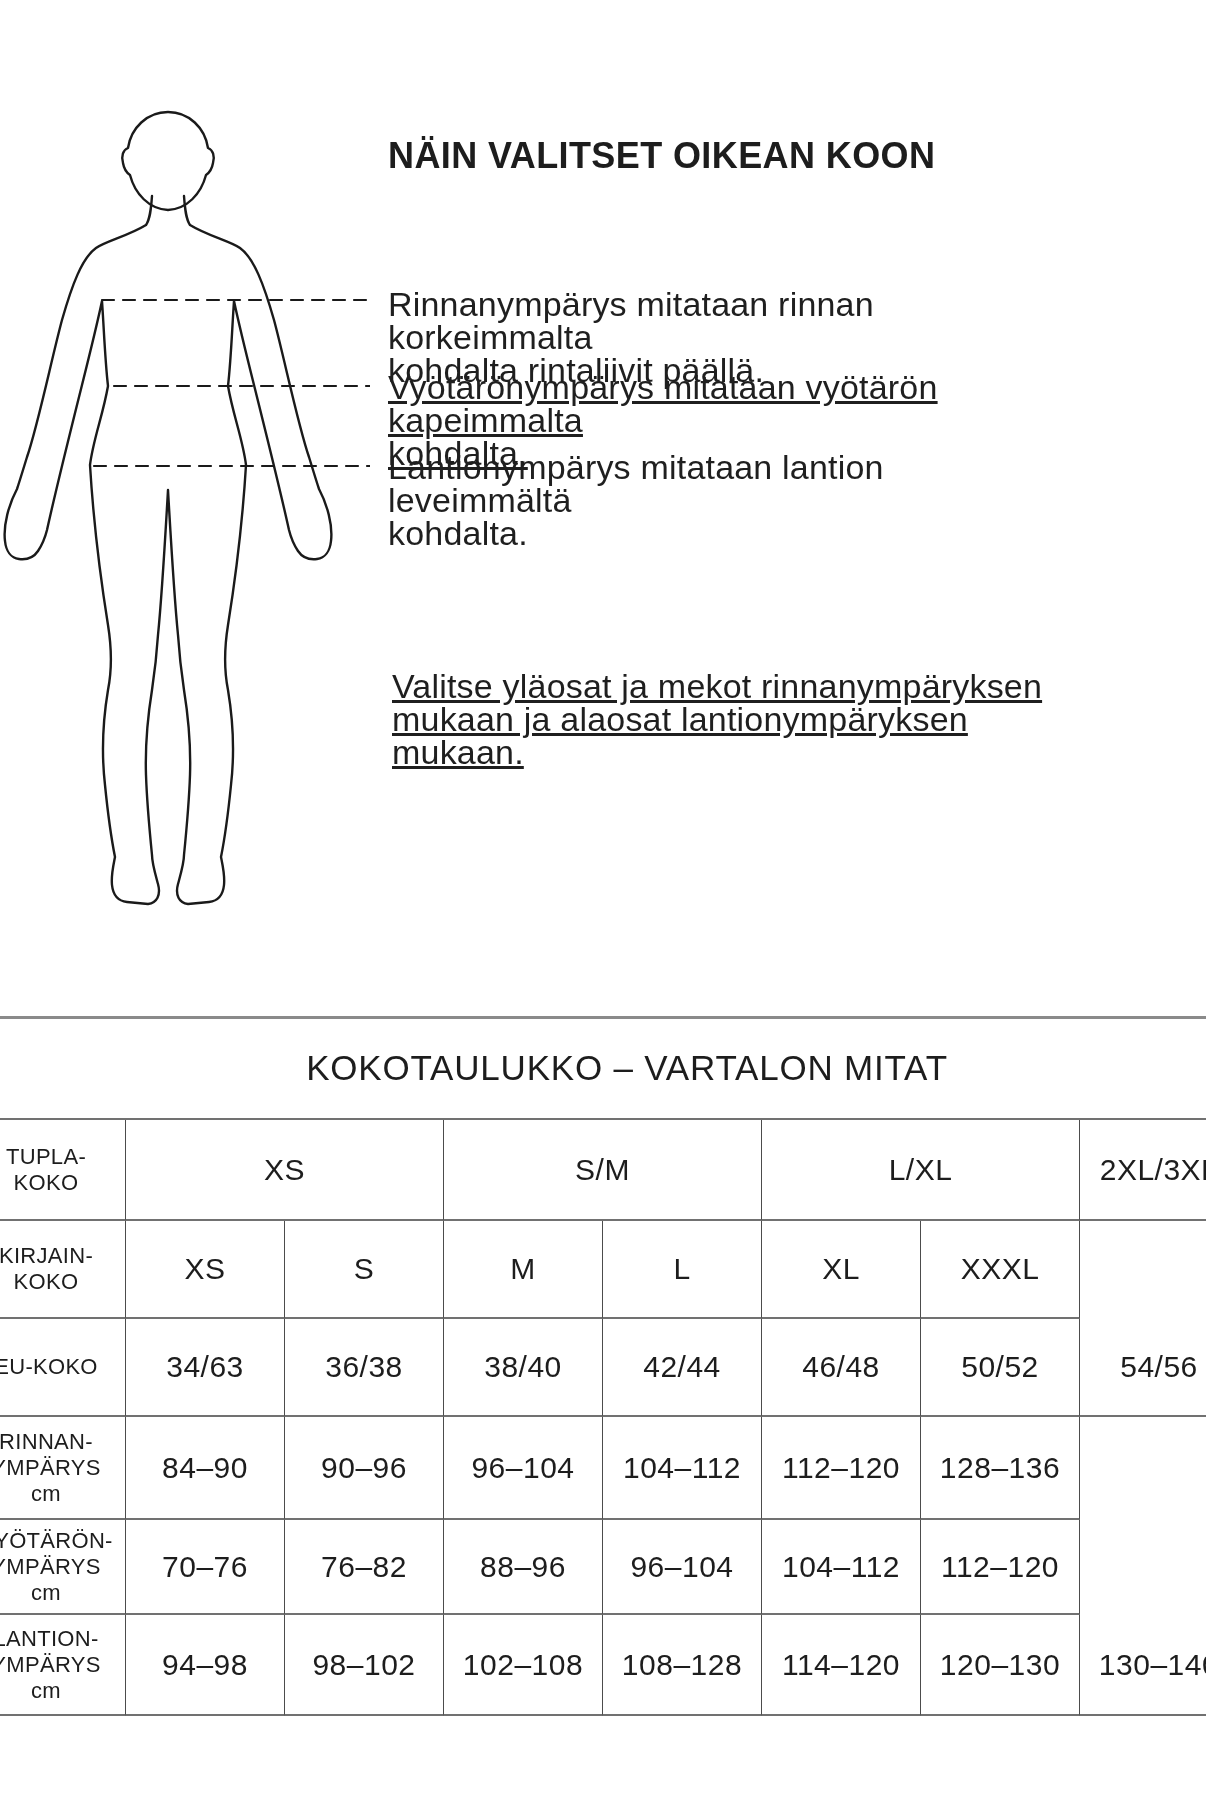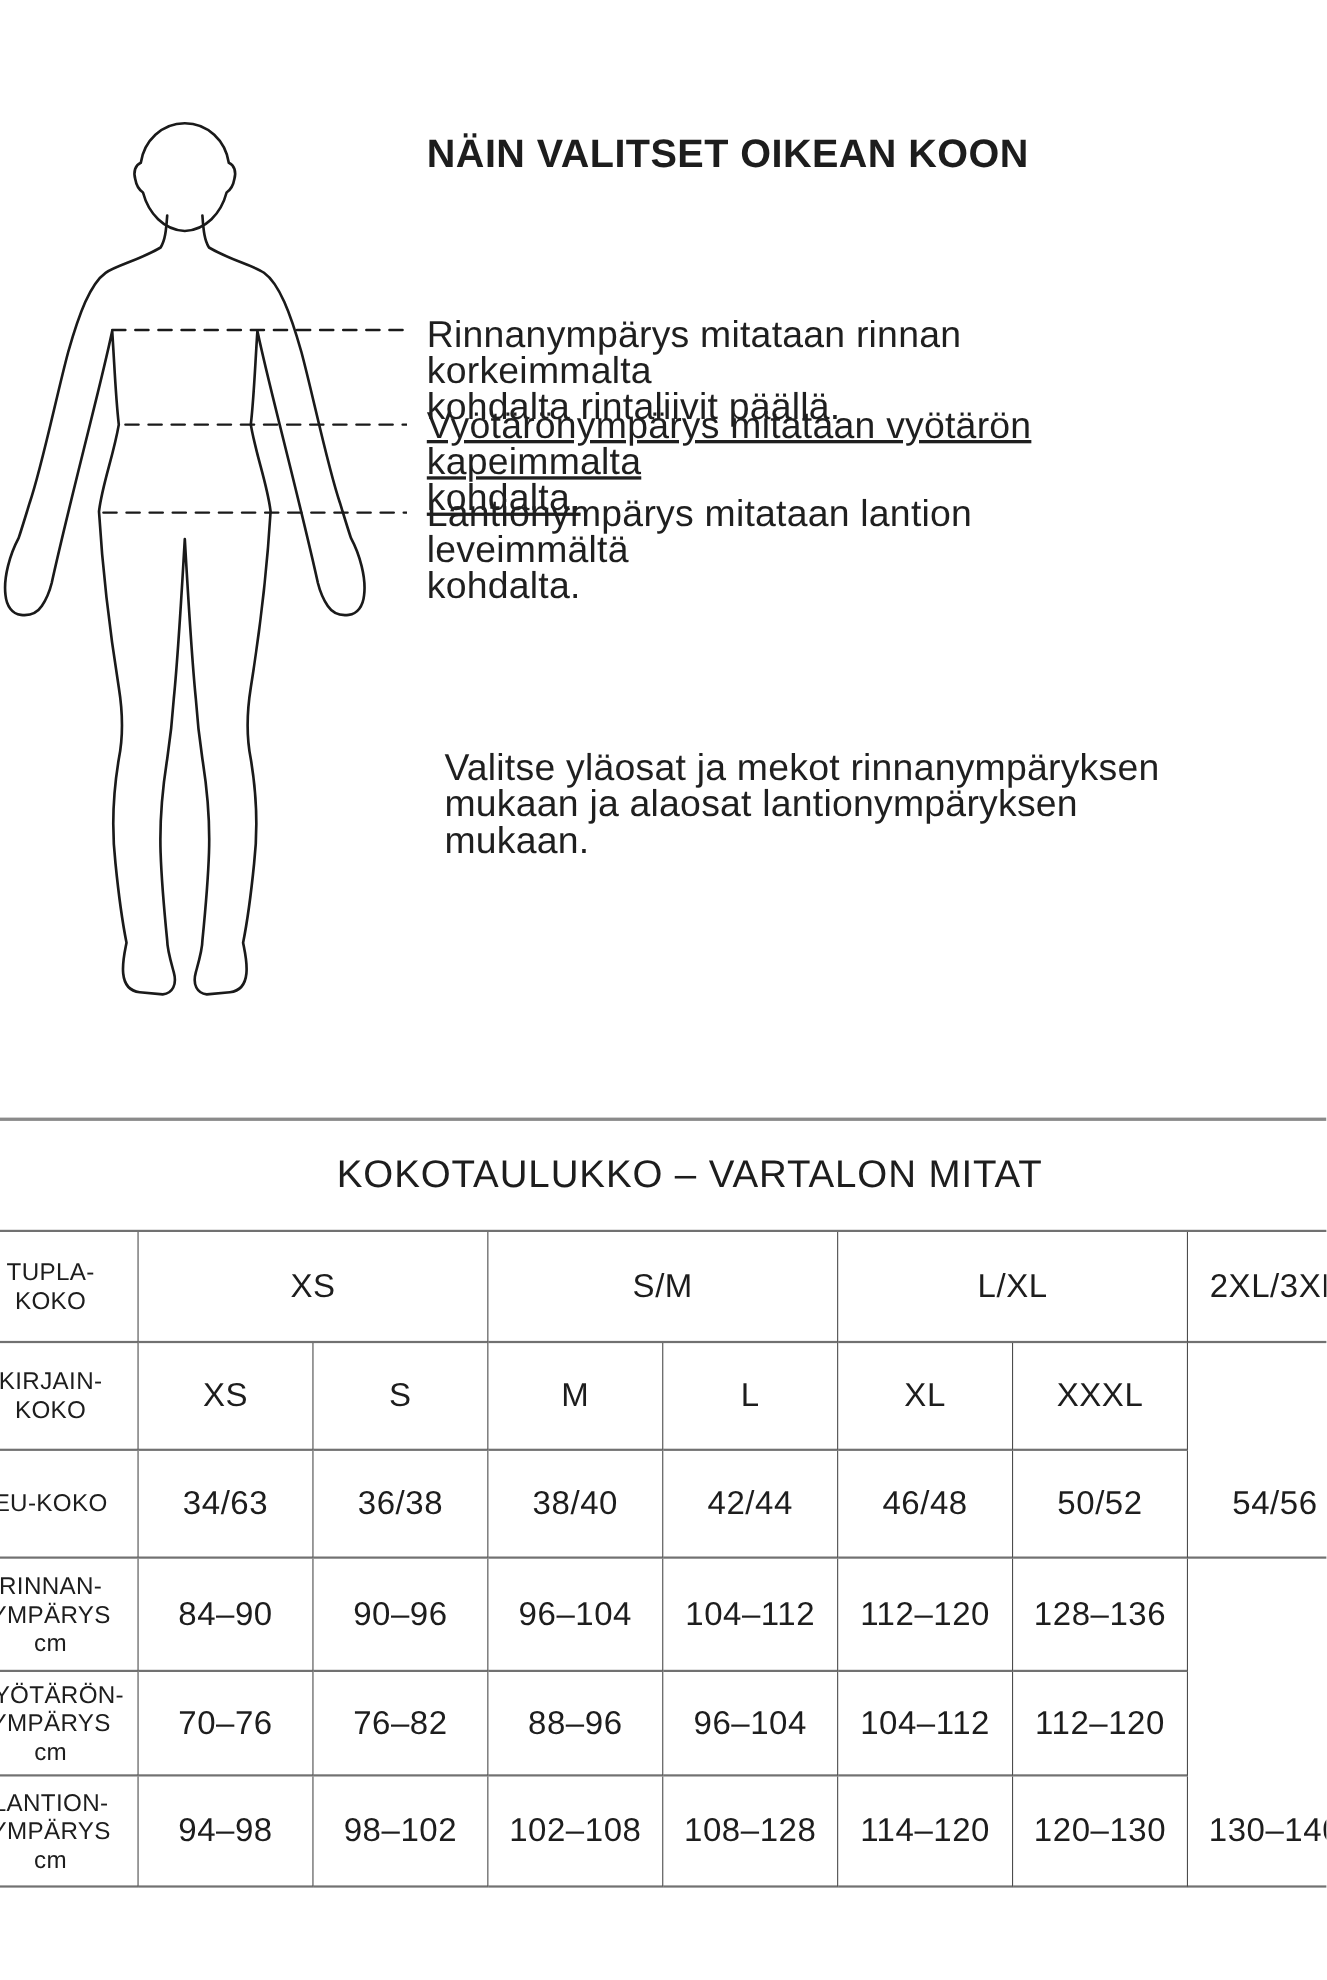--- a/index.html
+++ b/index.html
@@ -10,21 +10,21 @@
     overflow:hidden;
     font-family:"Liberation Sans",sans-serif;
     color:#1d1d1d;
   }
   .abs{position:absolute;}
   .pre{white-space:pre-line;}
   
   #figure-svg{left:0;top:95px;width:370px;height:845px;}
   
   .main-title{
-    left:388px;top:118px;
+    left:388px;top:134px;
     font-size:36px;font-weight:bold;letter-spacing:.4px;
     line-height:44px;
   }
   .para{
     left:388px;width:660px;
     font-size:34px;line-height:33px;letter-spacing:.2px;
     color:#1f1f1f;
   }
   .p1{top:288px;} .p2{top:371px;} .p3{top:451px;} .p4{top:666px;}
   
@@ -132,21 +132,21 @@
   </svg>
 
   <h1 class="abs main-title" style="margin:0;">NÄIN VALITSET OIKEAN KOON</h1>
 
   <p class="abs para p1 pre" style="margin:0;">Rinnanympärys mitataan rinnan korkeimmalta
 kohdalta rintaliivit päällä.</p>
   <p class="abs para p2 pre" style="margin:0;text-decoration:underline;">Vyötärönympärys mitataan vyötärön kapeimmalta
 kohdalta.</p>
   <p class="abs para p3 pre" style="margin:0;">Lantionympärys mitataan lantion leveimmältä
 kohdalta.</p>
-  <p class="abs para p4 pre" style="margin:16px;">Valitse yläosat ja mekot rinnanympäryksen
+  <p class="abs para p4 pre" style="margin:4px;text-decoration:underline;">Valitse yläosat ja mekot rinnanympäryksen
 mukaan ja alaosat lantionympäryksen mukaan.</p>
 
   <div class="abs divider"></div>
   <div class="abs table-title">KOKOTAULUKKO – VARTALON MITAT</div>
 
   <div class="abs size-table">
 
     <div class="c lab pre" style="grid-row:1;grid-column:1;">TUPLA-
 KOKO</div>
     <div class="c" style="grid-row:1;grid-column:2/span 2;">XS</div>

